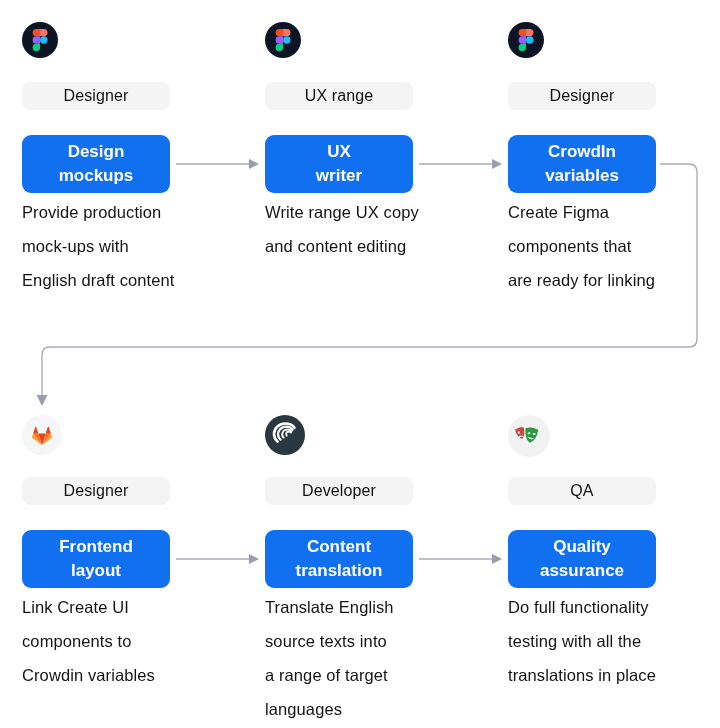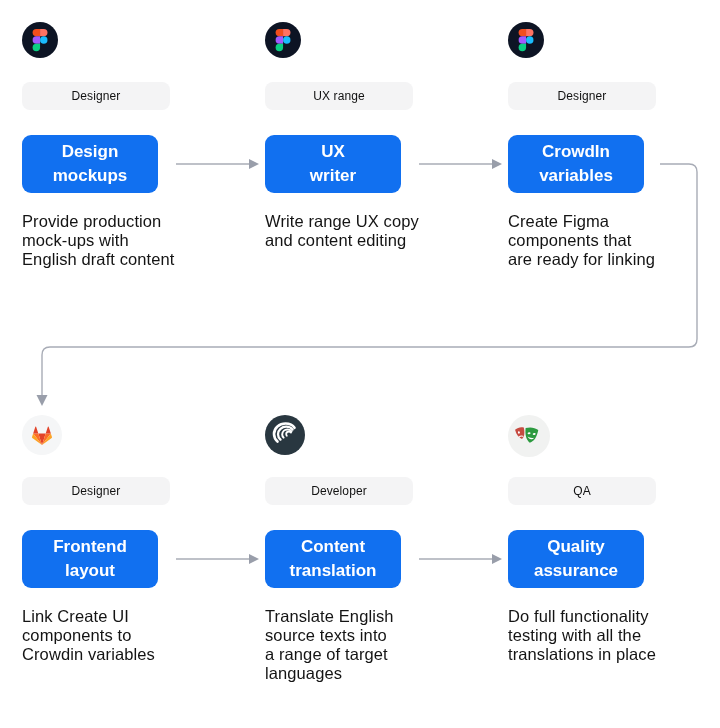--- a/index.html
+++ b/index.html
@@ -26,33 +26,33 @@
   .card.col2{left:265px;}
   .card.col3{left:508px;}
   .card.row1{top:22px;}
   .card.row2{top:417px;}
   .icon-wrap{position:absolute;left:0;top:0;}
   .row2 .icon-wrap{top:-2px;}
   .role-pill{
     position:absolute;left:0;top:60px;width:148px;height:28px;
     background:var(--pill-bg);border-radius:8px;
     display:flex;align-items:center;justify-content:center;
-    font-size:12px;color:#111;letter-spacing:.1px;
+    font-size:16px;color:#111;letter-spacing:.1px;
   }
   .step-btn{
-    position:absolute;left:0;top:113px;width:136px;height:58px;
+    position:absolute;left:0;top:113px;width:148px;height:58px;
     background:var(--accent);border:none;border-radius:9px;
     color:#fff;font-family:inherit;font-size:17px;font-weight:bold;
     line-height:24px;white-space:pre;text-align:center;
     display:flex;align-items:center;justify-content:center;
     cursor:pointer;
   }
   .step-desc{
-    position:absolute;left:0;top:190px;width:190px;
-    font-size:16.5px;line-height:19px;color:var(--text);
+    position:absolute;left:0;top:173px;width:190px;
+    font-size:16.5px;line-height:34px;color:var(--text);
     white-space:pre;letter-spacing:.1px;
   }
   .icon-circle{display:block;}
 </style>
 </head>
 <body>
 
 <div class="canvas">
 
   <svg class="connector-layer" width="720" height="728" viewBox="0 0 720 728">

